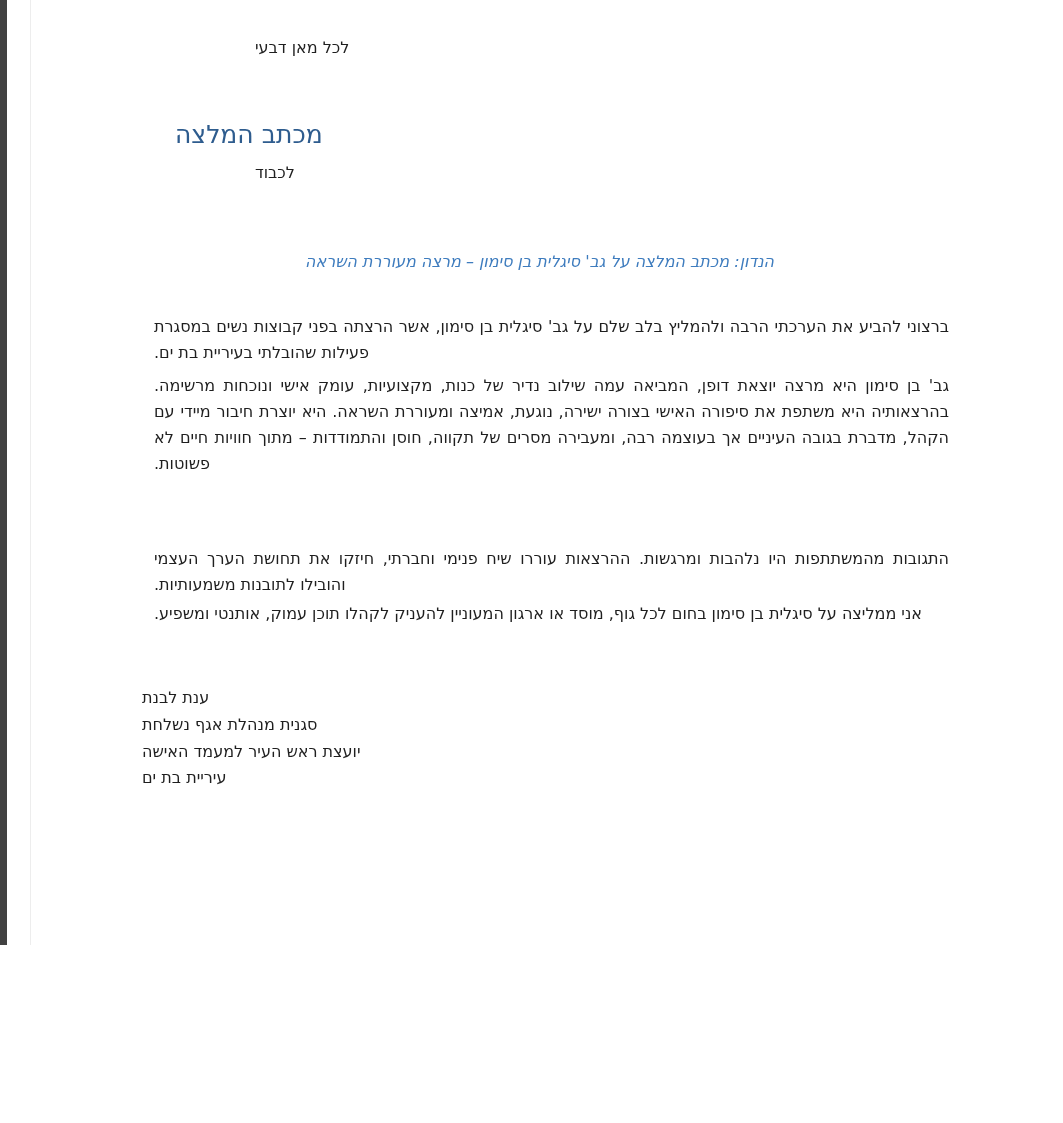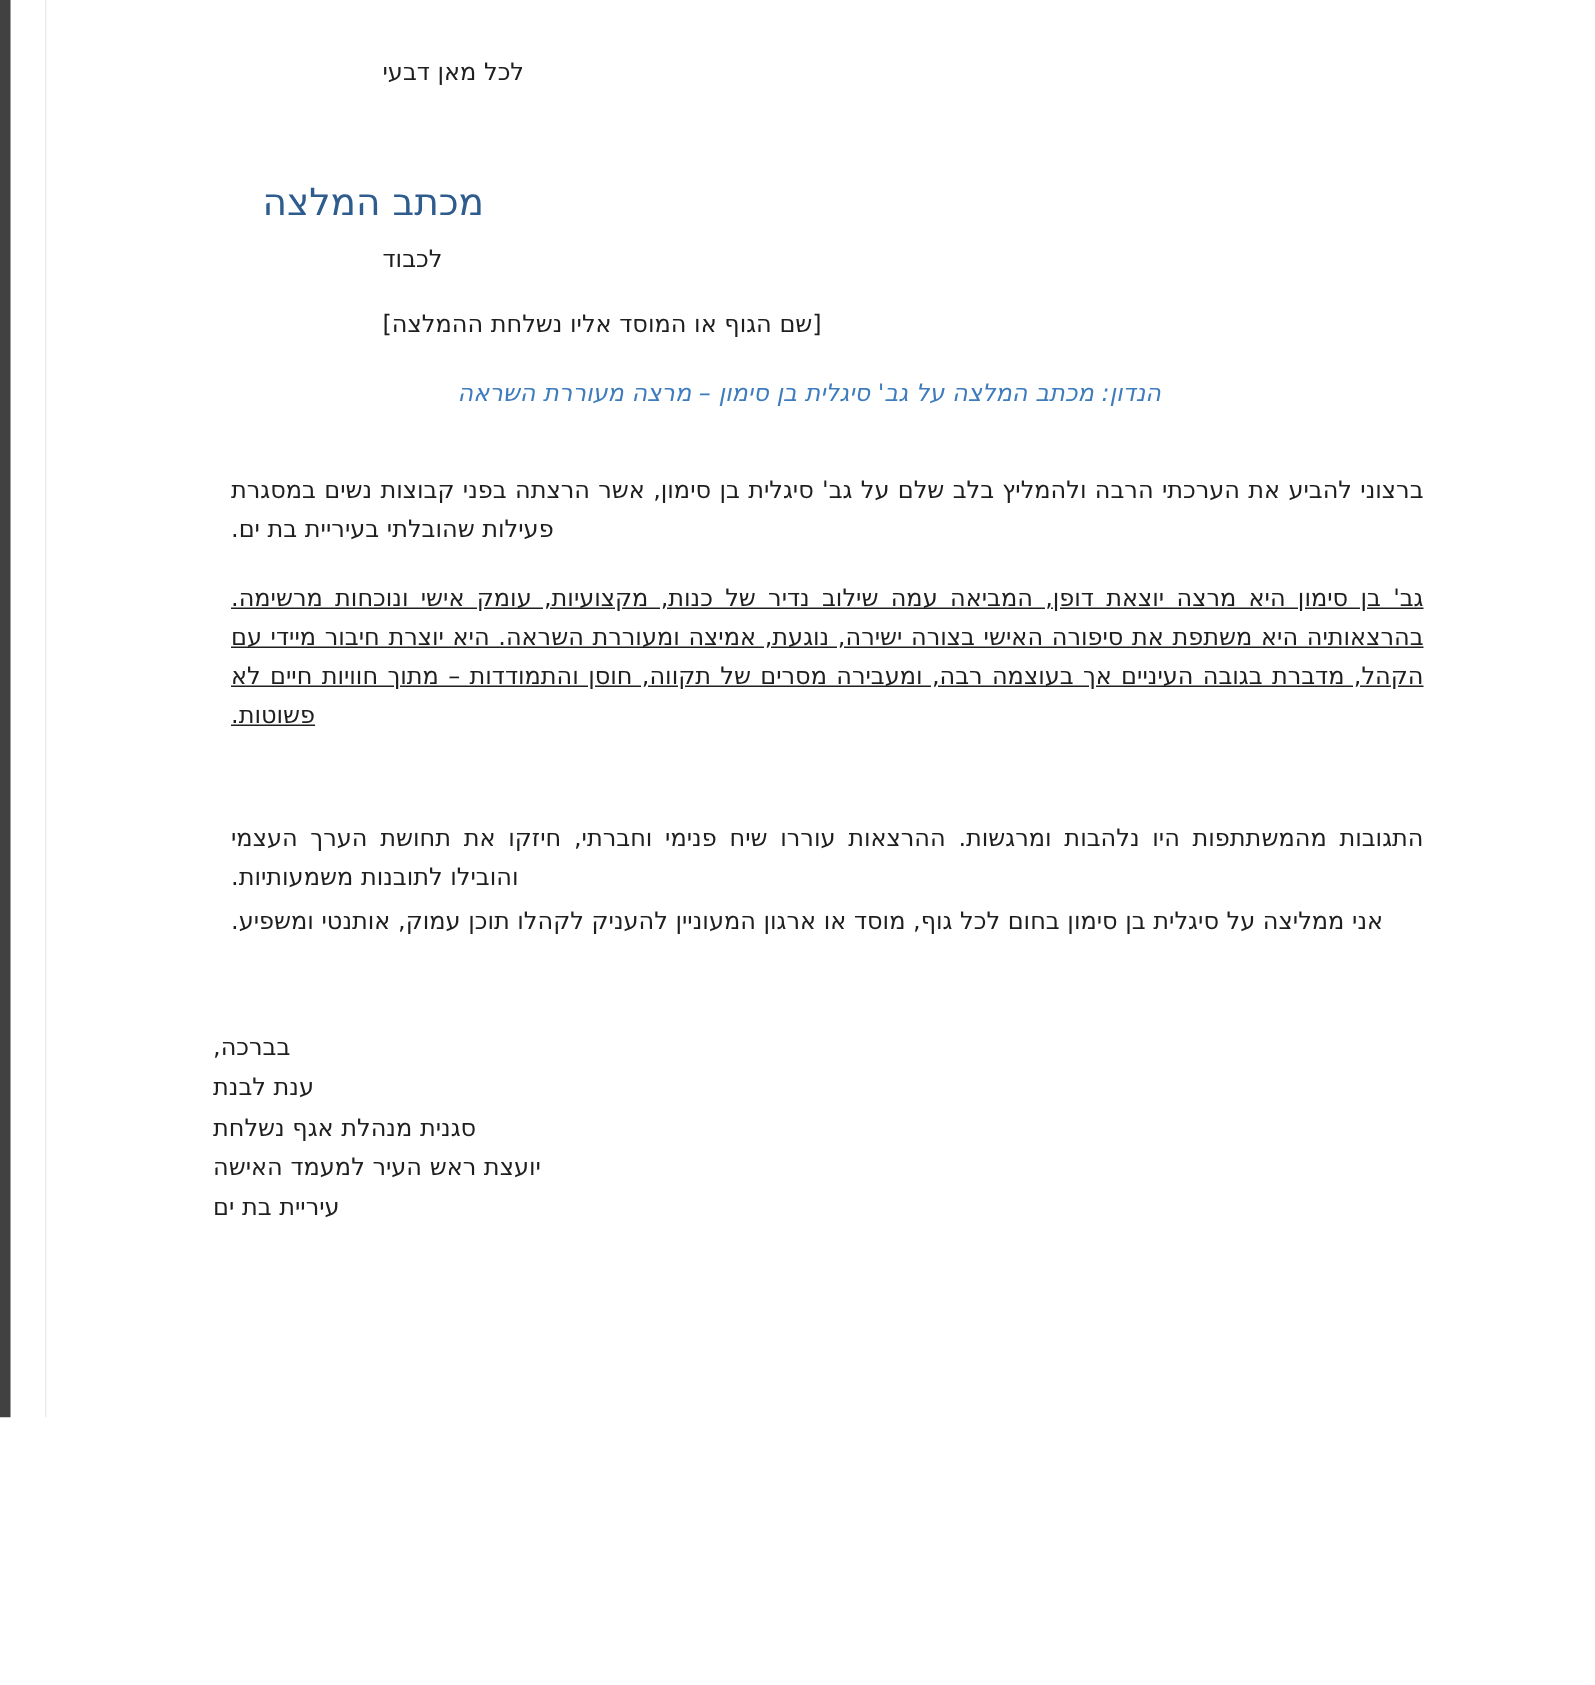--- a/index.html
+++ b/index.html
@@ -72,21 +72,21 @@
     width: 795px;
     margin: 12px;
     direction: rtl;
     text-align: justify;
     text-align-last: left;
     color: #1f1f1f;
     font-size: 16px;
     line-height: 26px;
   }
   .par-1 { top: 302px; }
-  .par-2 { top: 374px; text-decoration: underline; }
+  .par-2 { top: 361px; }
   .par-3 { top: 534px; }
   .par-4 { top: 589px; }
   .signature {
     position: absolute;
     left: 142px;
     top: 685px;
     direction: rtl;
     text-align: left;
     color: #1f1f1f;
     font-size: 16px;
@@ -102,33 +102,31 @@
 
   <div class="edge-bar"></div>
   <div class="page-edge-line"></div>
 
   <div class="txt salutation" dir="rtl">לכל מאן דבעי</div>
 
   <div class="letter-title" dir="rtl">מכתב המלצה</div>
 
   <div class="txt to-label" dir="rtl">לכבוד</div>
 
-  <div class="txt recipient" dir="rtl">[שם הגוף או המוסד אליו נשלחת ההמלצה]</div>
 
   <div class="subject" dir="rtl">הנדון: מכתב המלצה על גב' סיגלית בן סימון – מרצה מעוררת השראה</div>
 
   <p class="body-par par-1" dir="rtl">ברצוני להביע את הערכתי הרבה ולהמליץ בלב שלם על גב' סיגלית בן סימון, אשר הרצתה בפני קבוצות נשים במסגרת פעילות שהובלתי בעיריית בת ים.</p>
 
   <p class="body-par par-2" dir="rtl">גב' בן סימון היא מרצה יוצאת דופן, המביאה עמה שילוב נדיר של כנות, מקצועיות, עומק אישי ונוכחות מרשימה. בהרצאותיה היא משתפת את סיפורה האישי בצורה ישירה, נוגעת, אמיצה ומעוררת השראה. היא יוצרת חיבור מיידי עם הקהל, מדברת בגובה העיניים אך בעוצמה רבה, ומעבירה מסרים של תקווה, חוסן והתמודדות – מתוך חוויות חיים לא פשוטות.</p>
 
   <p class="body-par par-3" dir="rtl">התגובות מהמשתתפות היו נלהבות ומרגשות. ההרצאות עוררו שיח פנימי וחברתי, חיזקו את תחושת הערך העצמי והובילו לתובנות משמעותיות.</p>
 
   <p class="body-par par-4" dir="rtl">אני ממליצה על סיגלית בן סימון בחום לכל גוף, מוסד או ארגון המעוניין להעניק לקהלו תוכן עמוק, אותנטי ומשפיע.</p>
 
   <div class="signature">
-    <div>בברכה,</div>
     <div>ענת לבנת</div>
     <div>סגנית מנהלת אגף נשלחת</div>
     <div>יועצת ראש העיר למעמד האישה</div>
     <div>עיריית בת ים</div>
   </div>
 
 </div>
 
 </body></html>

